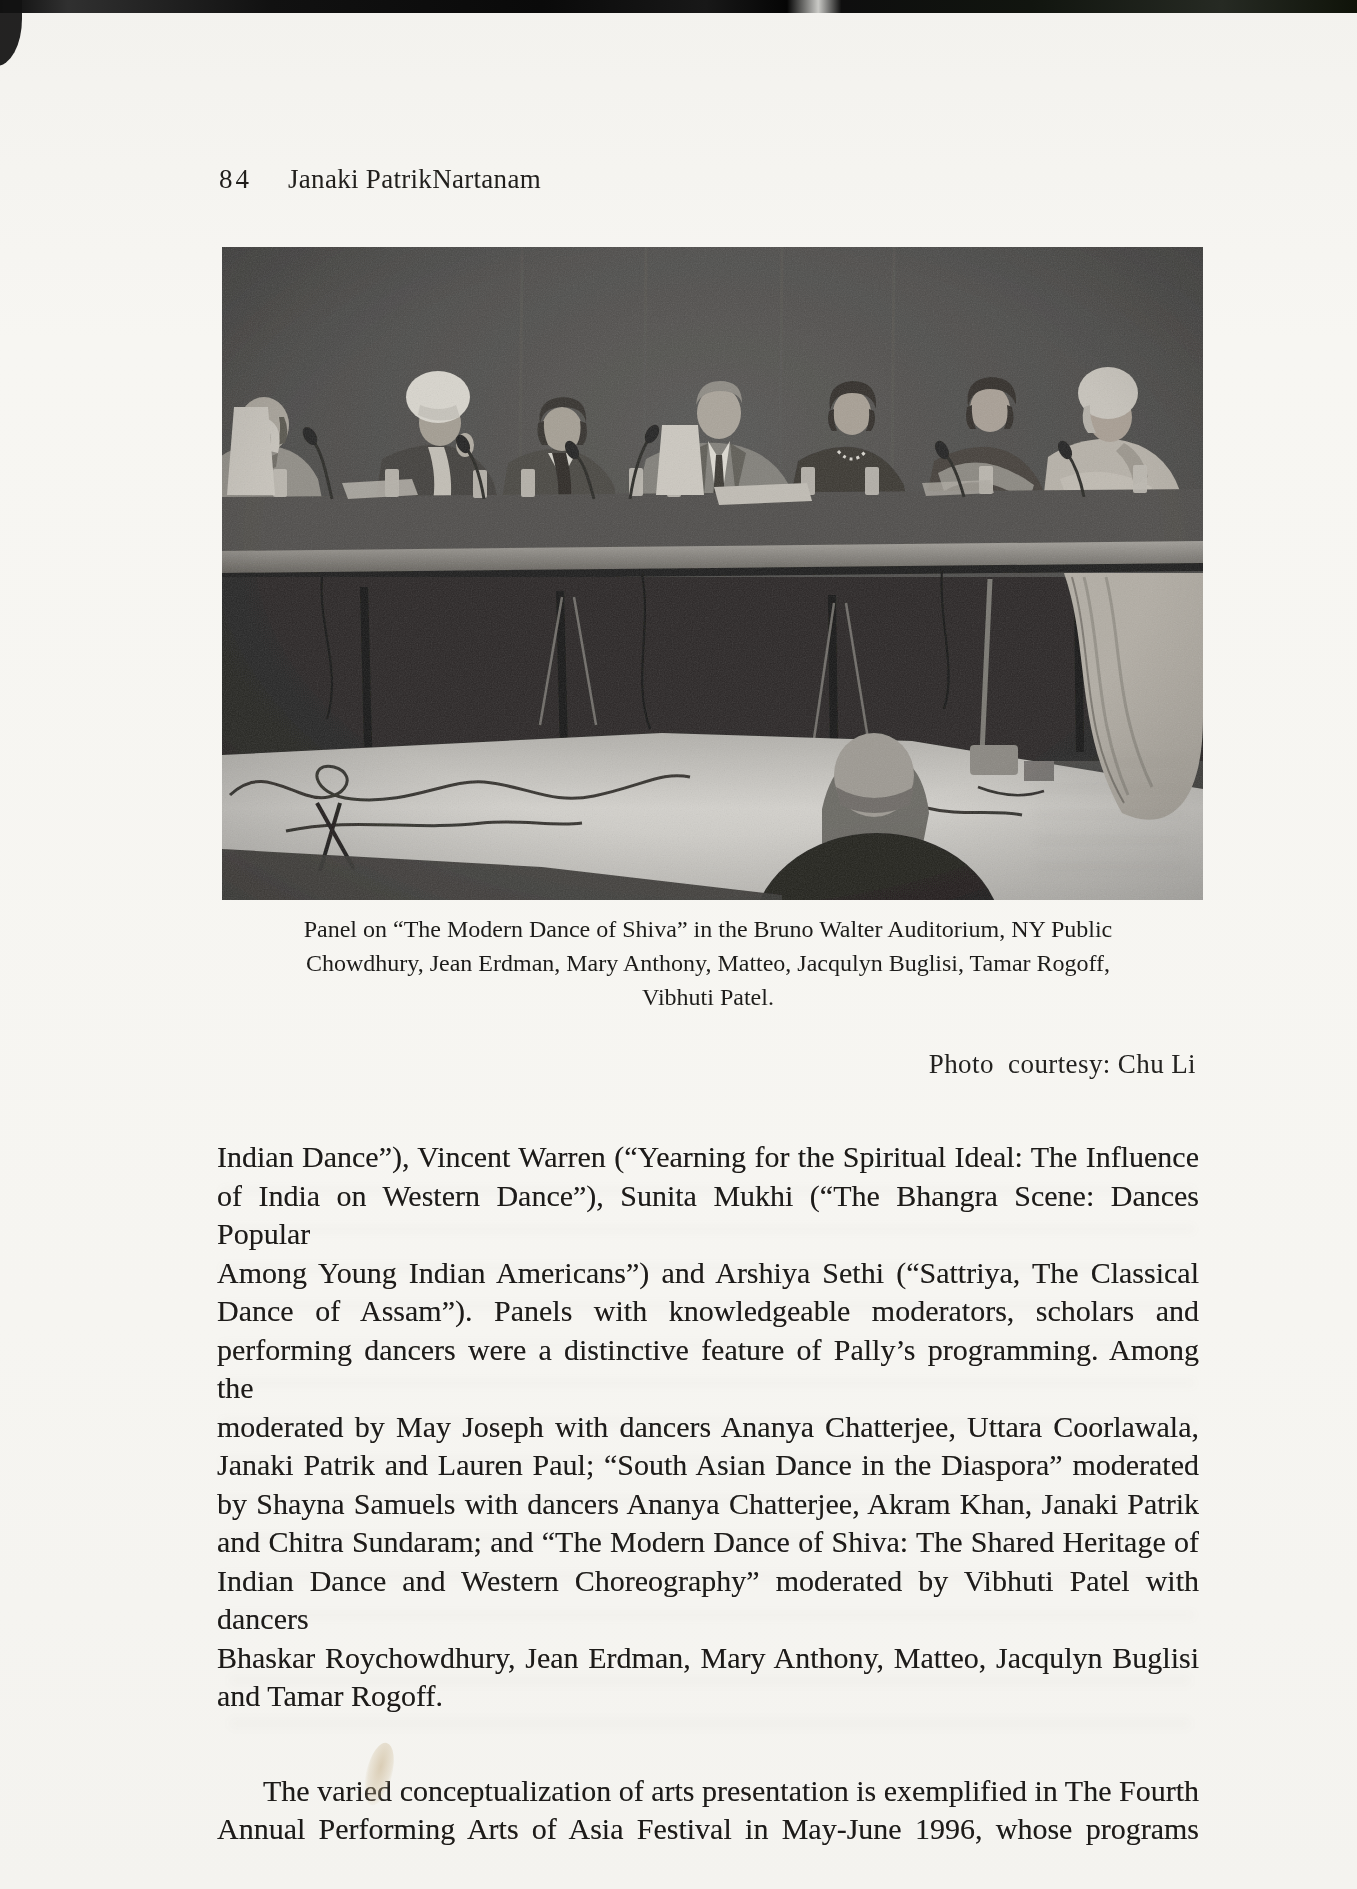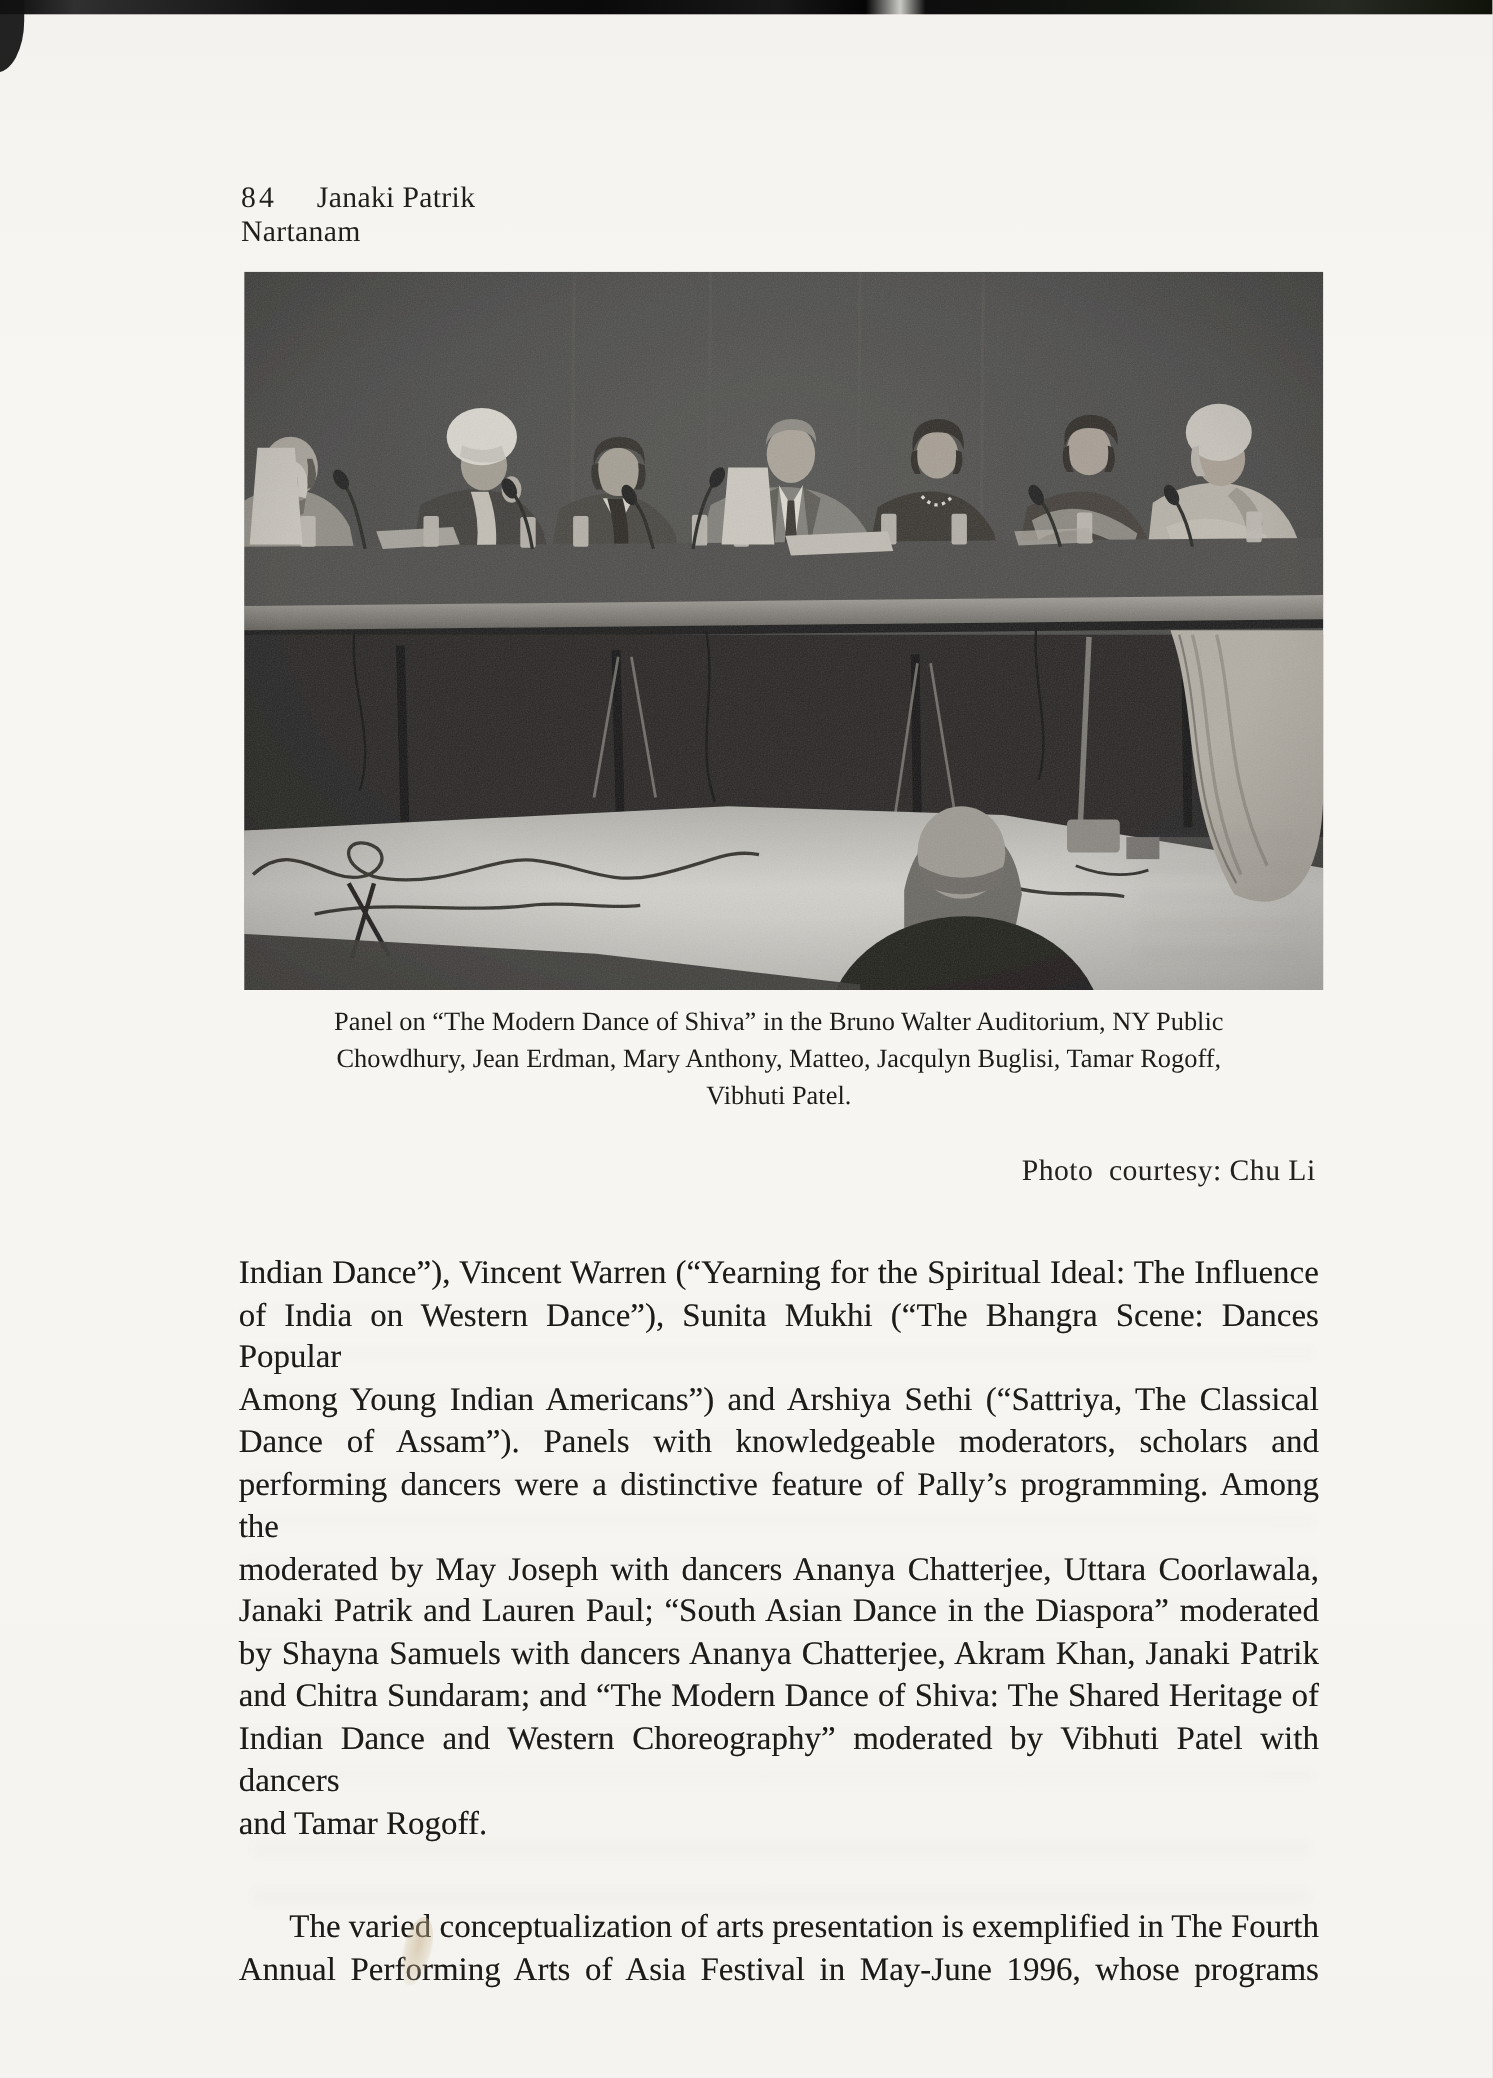--- a/index.html
+++ b/index.html
@@ -7,21 +7,21 @@
     position:relative;width:1357px;height:1889px;overflow:hidden;
     background:linear-gradient(180deg,#f3f2ee 0%,#f7f6f2 18%,#f6f5f1 70%,#f4f3ef 100%);
     font-family:"Liberation Serif",serif;color:#211f1c;
   }
   
   .scan-top{position:absolute;top:0;left:0;width:100%;height:13px;
     background:linear-gradient(90deg,#0c0c0c 0%,#303030 5%,#111 20%,#0a0a0a 40%,#181818 52%,#050505 58%,#c9c9c5 60.3%,#0e0e0e 62%,#11150f 76%,#262a23 90%,#0f1309 100%);}
   .scan-corner{position:absolute;top:0;left:-16px;width:38px;height:66px;background:#121212;
     border-radius:0 0 95% 45% / 0 0 100% 62%;opacity:.93;}
   .running-header{position:absolute;top:164px;left:219px;right:161px;display:flex;
-    font-size:27px;letter-spacing:.3px;flex-direction:column;}
+    font-size:27px;letter-spacing:.3px;}
   .hleft .pgnum{letter-spacing:3px;margin-right:36px;}
   .photo-figure{position:absolute;top:247px;left:222px;width:981px;height:653px;margin:0;}
   .photo-figure svg{display:block;}
   .caption{position:absolute;top:912px;left:217px;width:982px;font-size:24px;line-height:34px;
     text-align:center;color:#1d1c1a;}
   .credit{position:absolute;top:1049px;right:161px;font-size:27px;white-space:pre;
     letter-spacing:.4px;color:#232220;text-align:center;}
   .body-text{position:absolute;top:1094px;left:217px;width:982px;font-size:30px;
     line-height:38.5px;color:#1d1b19;text-shadow:0 0 .5px rgba(30,28,26,.45);margin-top:44px;}
   .para+.para{margin-top:56px;}
@@ -283,20 +283,21 @@
         <div class="bline">Indian Dance”), Vincent Warren (“Yearning for the Spiritual Ideal: The Influence</div>
         <div class="bline">of India on Western Dance”), Sunita Mukhi (“The Bhangra Scene: Dances Popular</div>
         <div class="bline">Among Young Indian Americans”) and Arshiya Sethi (“Sattriya, The Classical</div>
         <div class="bline">Dance of Assam”).  Panels with knowledgeable moderators, scholars and</div>
         <div class="bline">performing dancers were a distinctive feature of Pally’s programming.  Among the</div>
         <div class="bline">moderated by May Joseph with dancers Ananya Chatterjee, Uttara Coorlawala,</div>
         <div class="bline">Janaki Patrik and Lauren Paul; “South Asian Dance in the Diaspora” moderated</div>
         <div class="bline">by Shayna Samuels with dancers Ananya Chatterjee, Akram Khan, Janaki Patrik</div>
         <div class="bline">and Chitra Sundaram; and “The Modern Dance of Shiva: The Shared Heritage of</div>
         <div class="bline">Indian Dance and Western Choreography” moderated by Vibhuti Patel with dancers</div>
+        <div class="bline">Bhaskar Roychowdhury, Jean Erdman, Mary Anthony, Matteo, Jacqulyn Buglisi</div>
         <div class="bline final">and Tamar Rogoff.</div>
       </div>
       <div class="para indent">
         <div class="bline">The varied conceptualization of arts presentation is exemplified in The Fourth</div>
         <div class="bline">Annual Performing Arts of Asia Festival in May-June 1996, whose programs</div>
       </div>
     </div>
 
   <div class="stain"></div>
   <div class="bleed bleed-a"></div>

